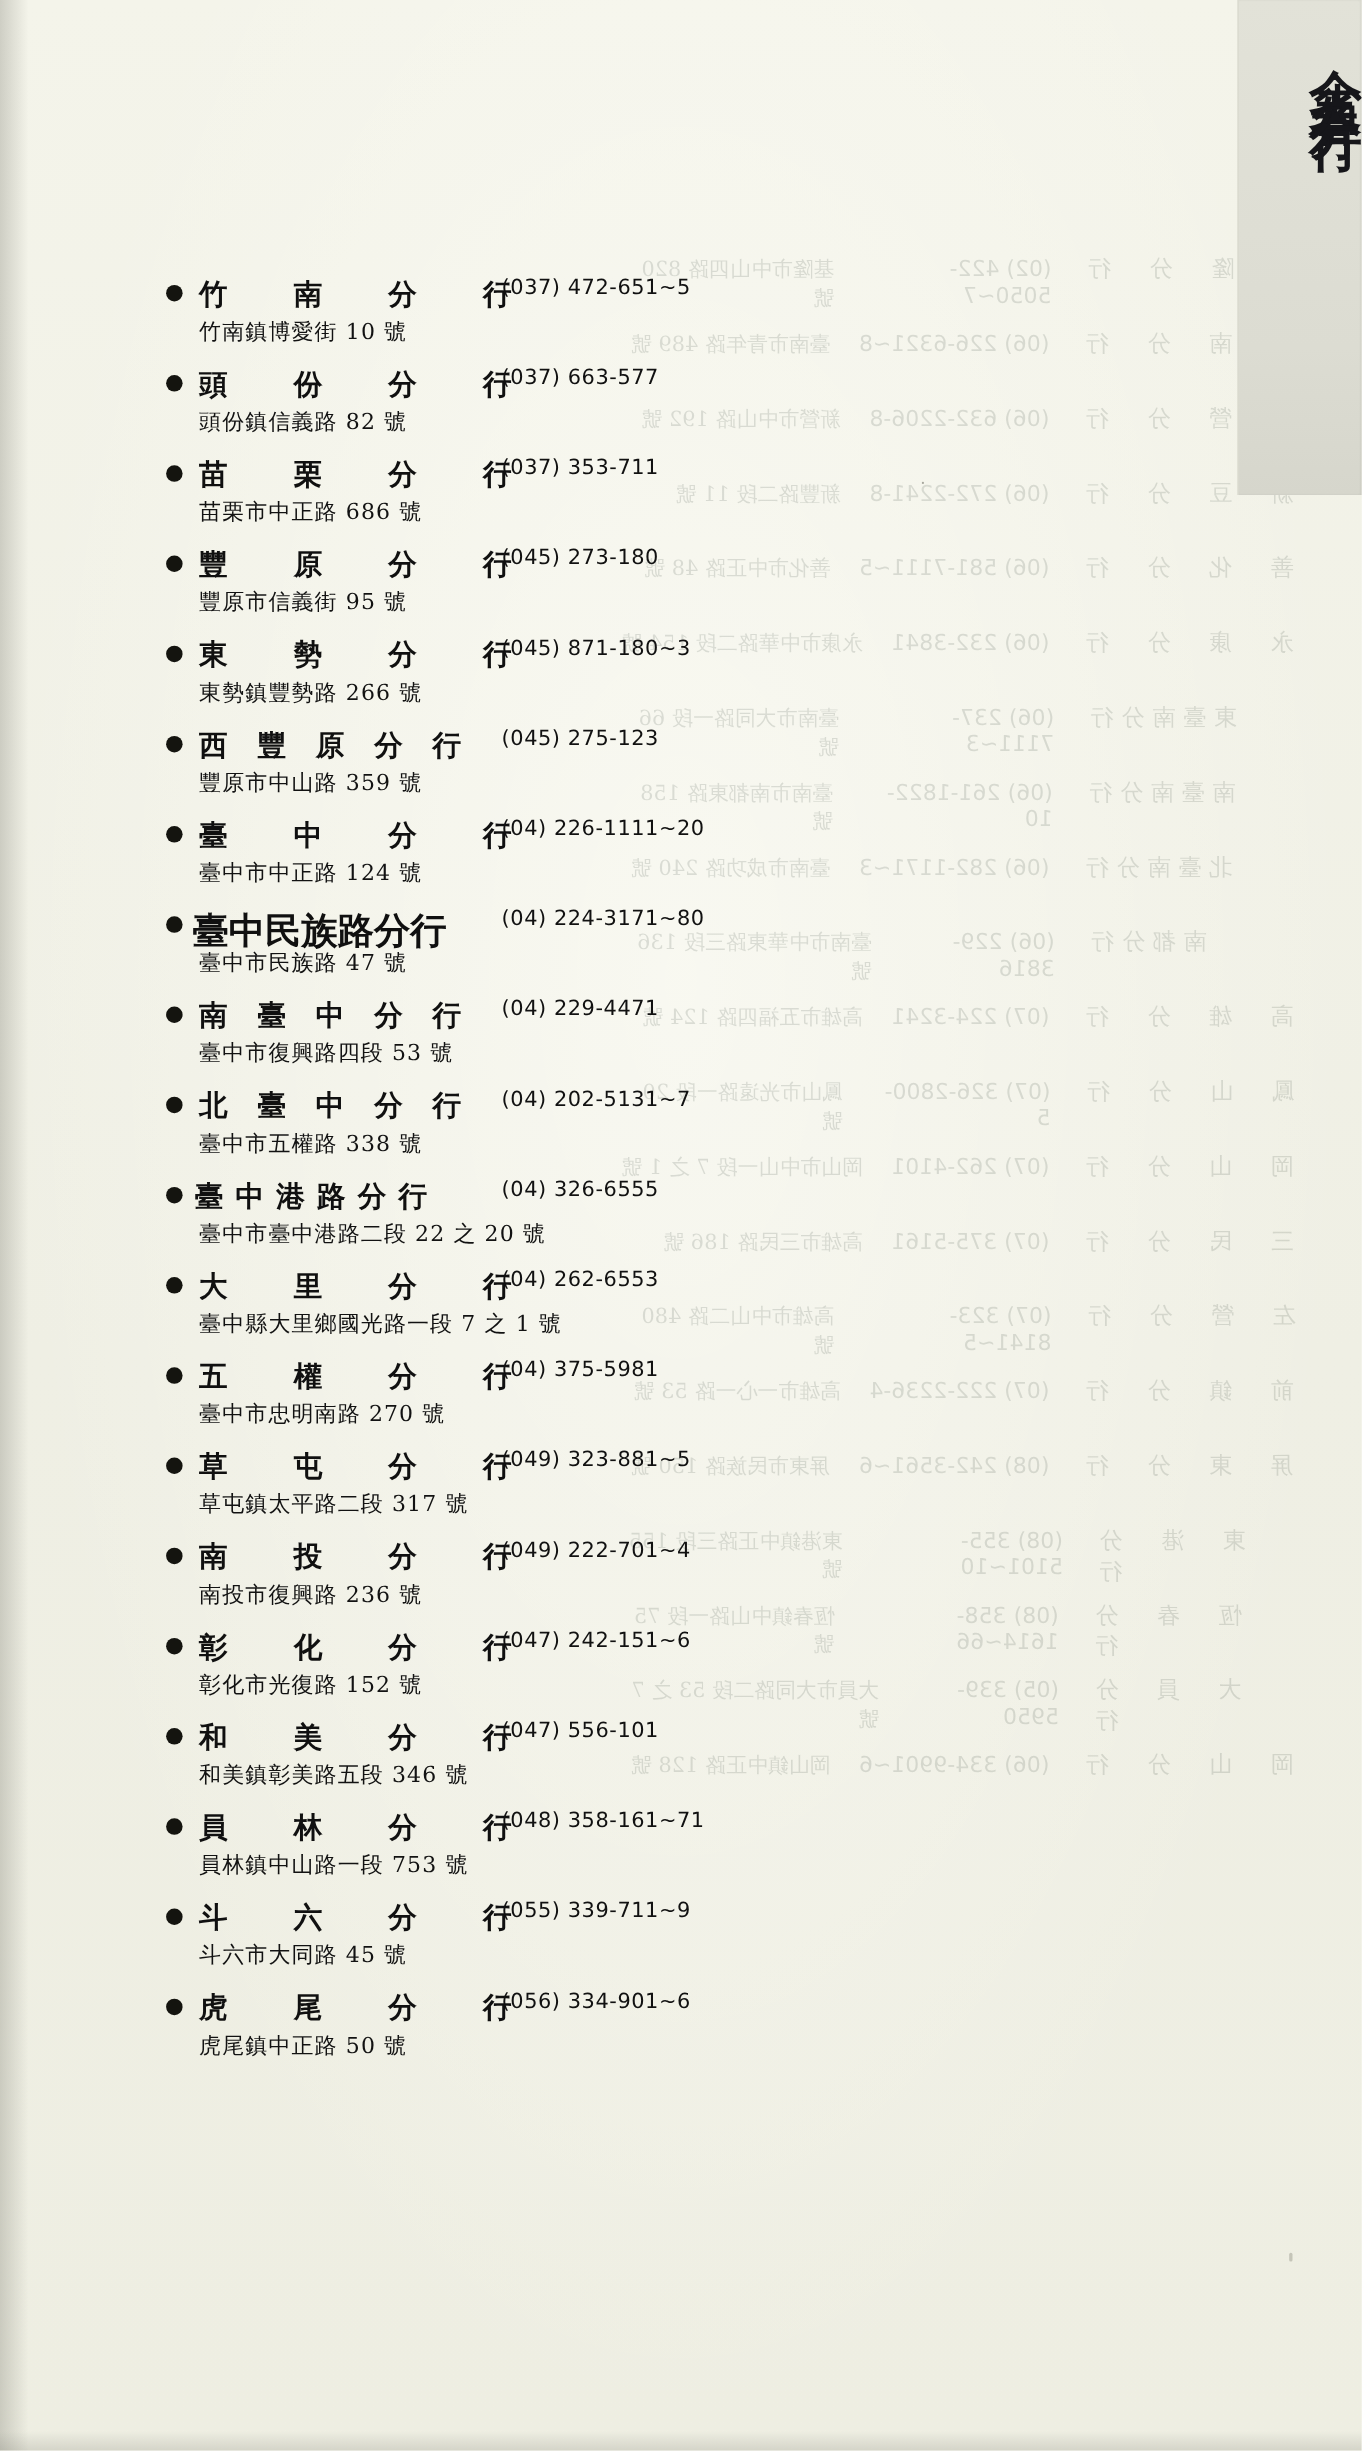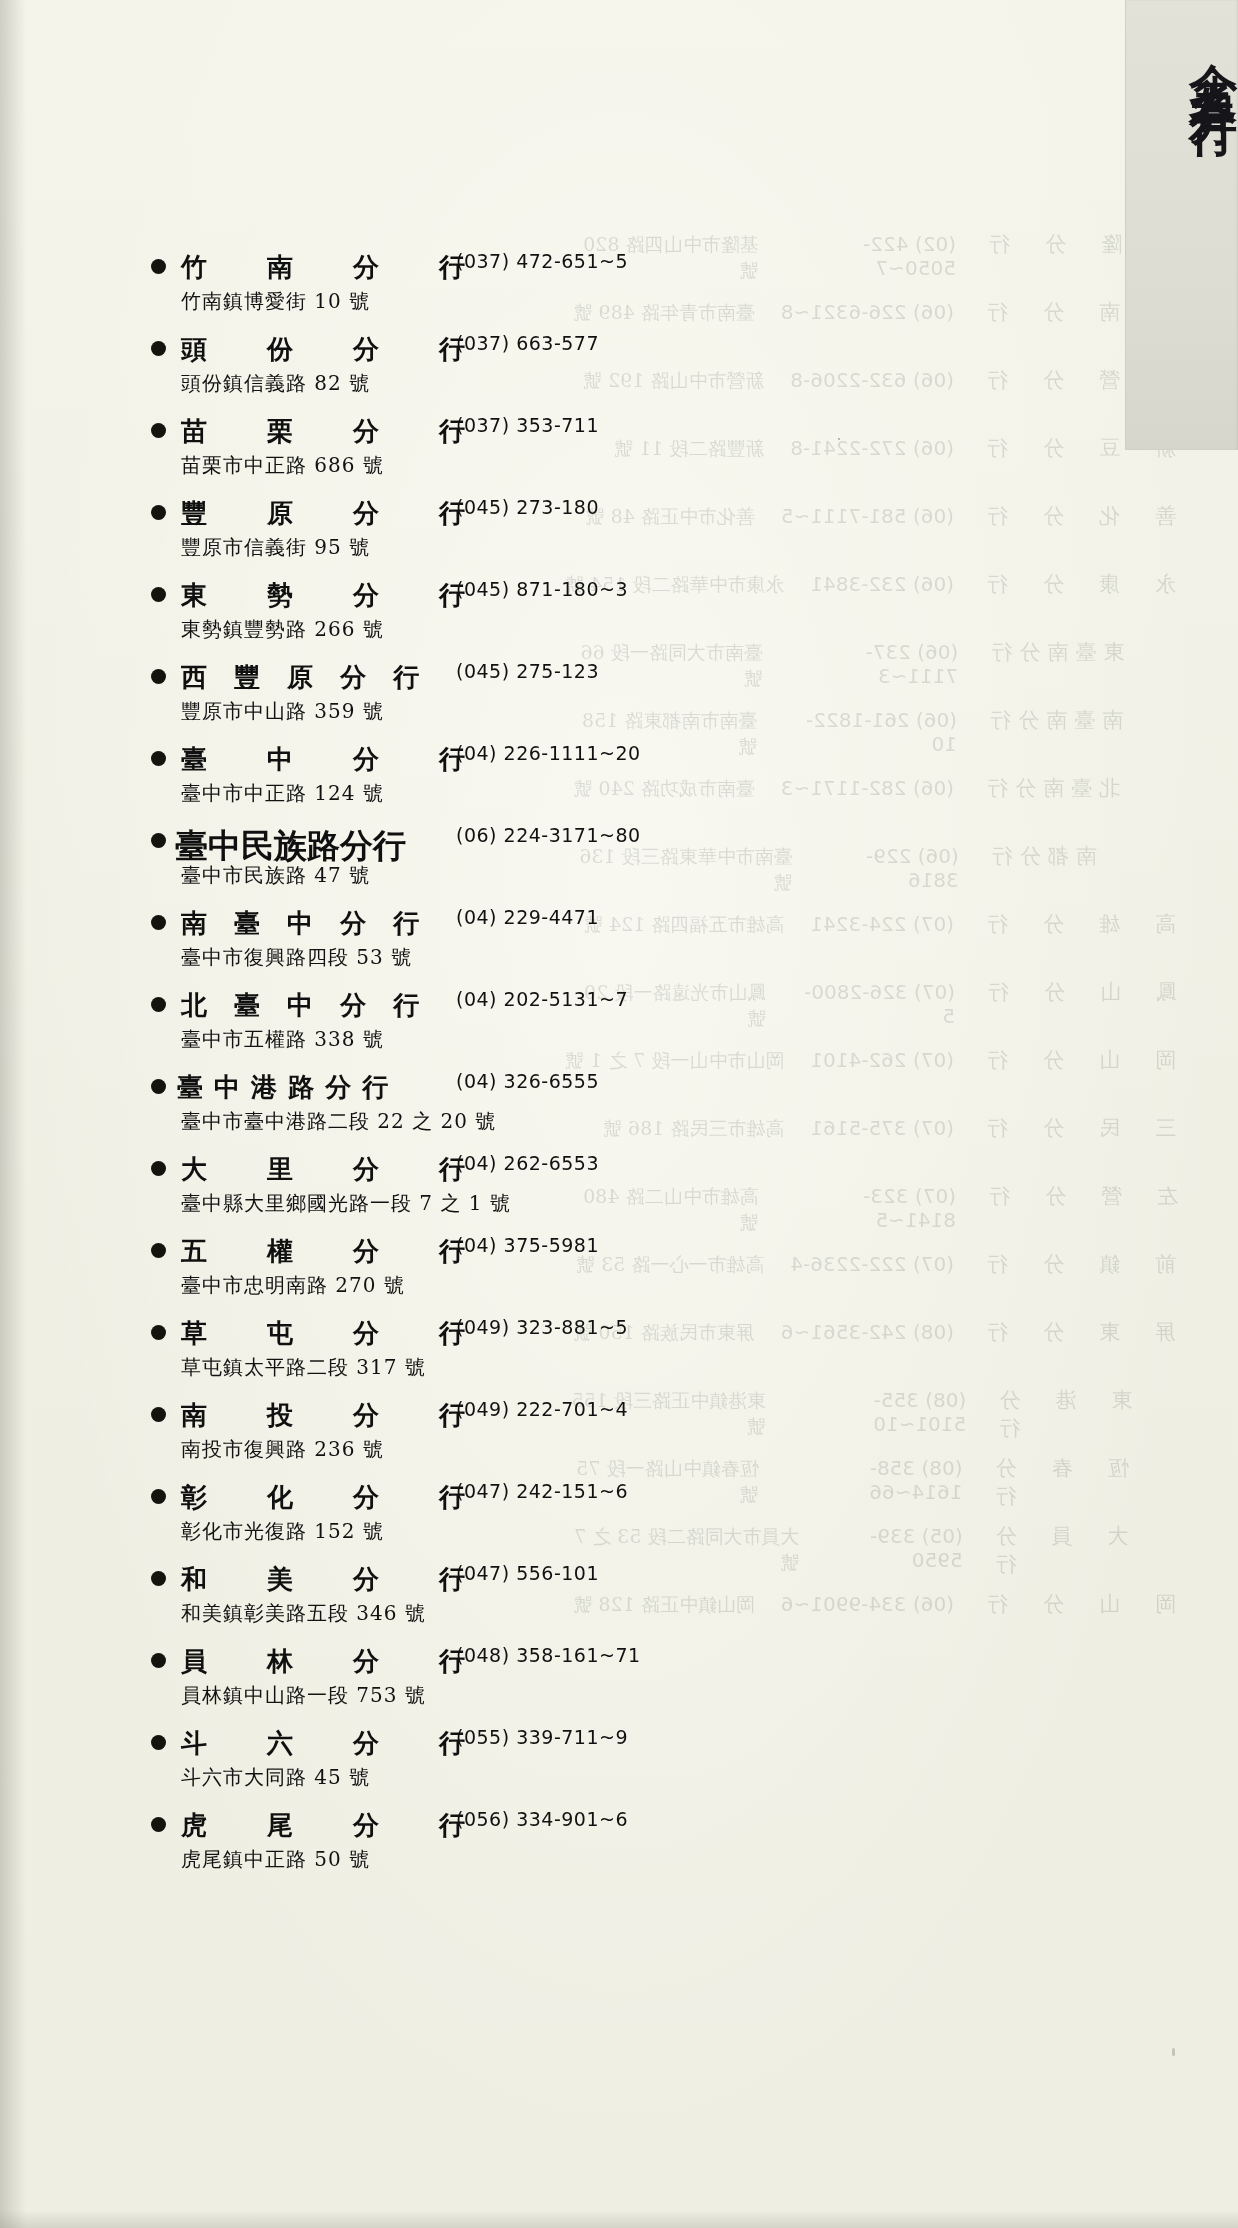--- a/index.html
+++ b/index.html
@@ -324,21 +324,21 @@
       </div>
       <div class="branch">
         <span class="bullet"></span>
         <span class="name n4">臺　中　分　行</span>
         <span class="phone">(04) 226-1111~20</span>
         <span class="addr">臺中市中正路 124 號</span>
       </div>
       <div class="branch">
         <span class="bullet"></span>
         <span class="name n7">臺中民族路分行</span>
-        <span class="phone">(06) 224-3171~80</span>
+        <span class="phone">(04) 224-3171~80</span>
         <span class="addr">臺中市民族路 47 號</span>
       </div>
       <div class="branch">
         <span class="bullet"></span>
         <span class="name n5">南 臺 中 分 行</span>
         <span class="phone">(04) 229-4471</span>
         <span class="addr">臺中市復興路四段 53 號</span>
       </div>
       <div class="branch">
         <span class="bullet"></span>

